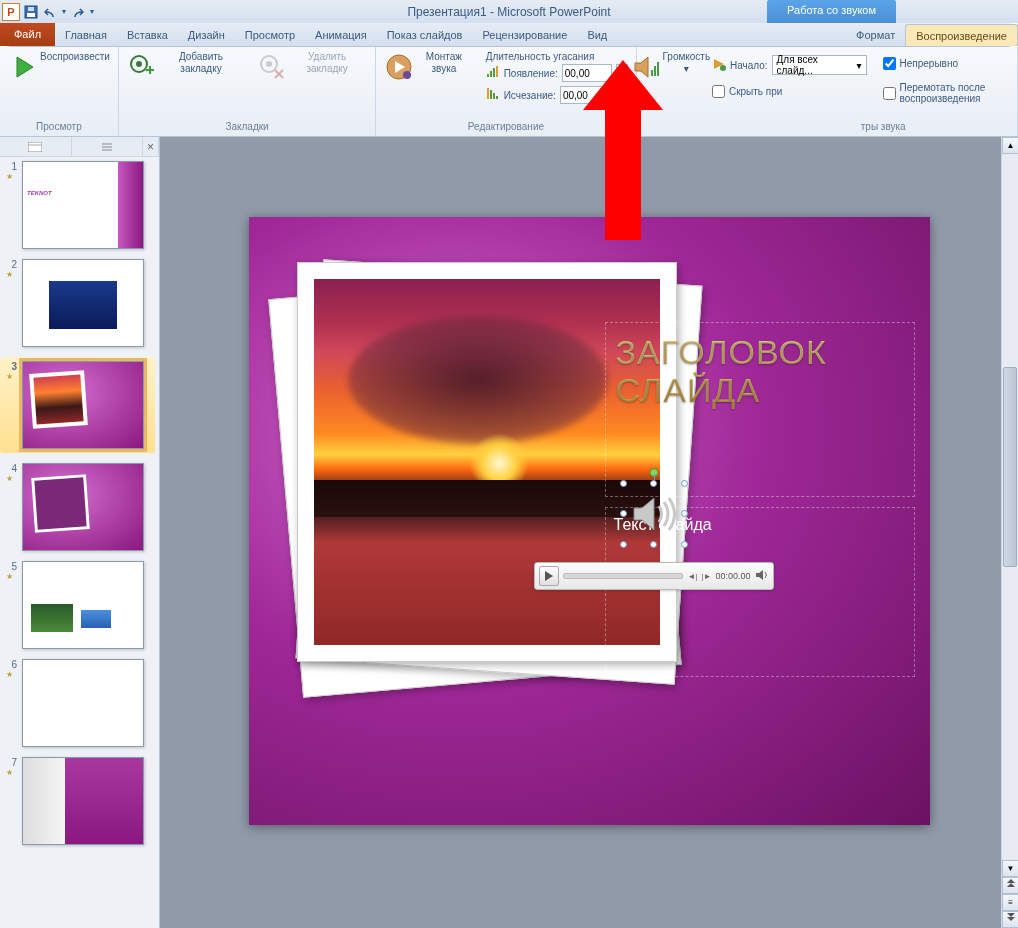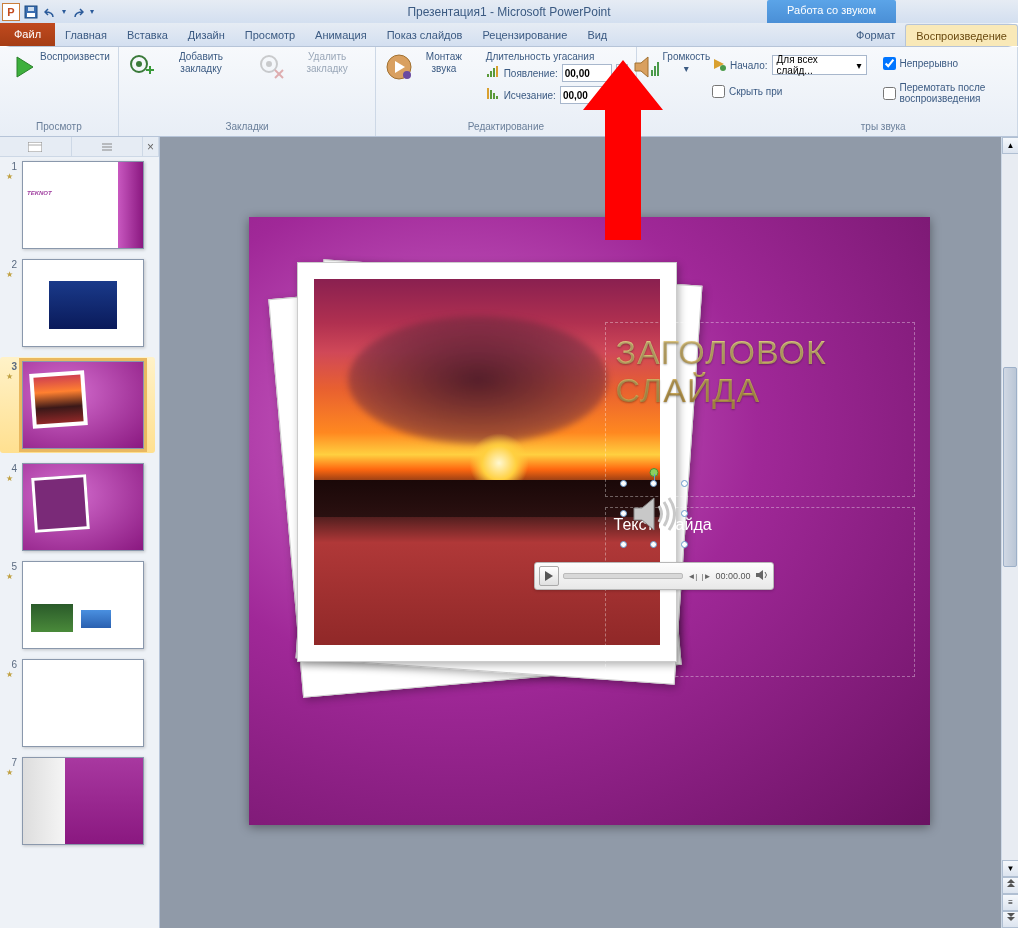--- a/index.html
+++ b/index.html
@@ -23,21 +23,21 @@
 .ribbon { height: 90px; background: linear-gradient(#f7f9fc, #e8eef6); display: flex; border-bottom: 1px solid #b6c4d8; }
 .ribbon-group { border-right: 1px solid #cdd8e6; display: flex; flex-direction: column; padding: 2px 4px; }
 .ribbon-group-body { flex: 1; display: flex; align-items: flex-start; gap: 4px; }
 .ribbon-group-label { text-align: center; color: #6a7f9a; font-size: 10px; padding: 2px 0; }
 .big-btn { display: flex; flex-direction: row; align-items: flex-start; justify-content: center; padding: 2px 4px; min-width: 50px; cursor: pointer; }
 .big-btn .icon { width: 32px; height: 32px; display: flex; align-items: center; justify-content: center; margin-bottom: 2px; }
 .big-btn .lbl { font-size: 10px; color: #3b5a82; text-align: center; line-height: 12px; }
 .disabled .lbl { color: #9aa7b8; }
 .field-row { display: flex; align-items: center; gap: 4px; margin: 2px 0; }
 .field-label { font-size: 10px; color: #3b5a82; }
-.spin-input { width: 50px; height: 18px; border: 1px solid #a8b7cc; background: #fff; font-size: 10px; padding: 0 2px; font-weight: bold; }
+.spin-input { width: 50px; height: 18px; border: 1px solid #a8b7cc; background: #fff; font-size: 10px; padding: 0 2px; }
 .spin-btns { display: flex; flex-direction: column; }
 .spin-btns span { width: 12px; height: 9px; border: 1px solid #a8b7cc; background: linear-gradient(#fff,#e0e8f2); font-size: 6px; text-align: center; line-height: 7px; }
 .checkbox-row { display: flex; align-items: center; gap: 4px; font-size: 10px; color: #3b5a82; margin: 4px 0; }
 .checkbox-row input { width: 13px; height: 13px; }
 .dropdown { height: 20px; border: 1px solid #a8b7cc; background: #fff; display: flex; align-items: center; padding: 0 4px; font-size: 10px; min-width: 95px; justify-content: space-between; }
 
 
 .workspace { display: flex; height: calc(928px - 137px); background: #909aa8; position: relative; }
 
 

